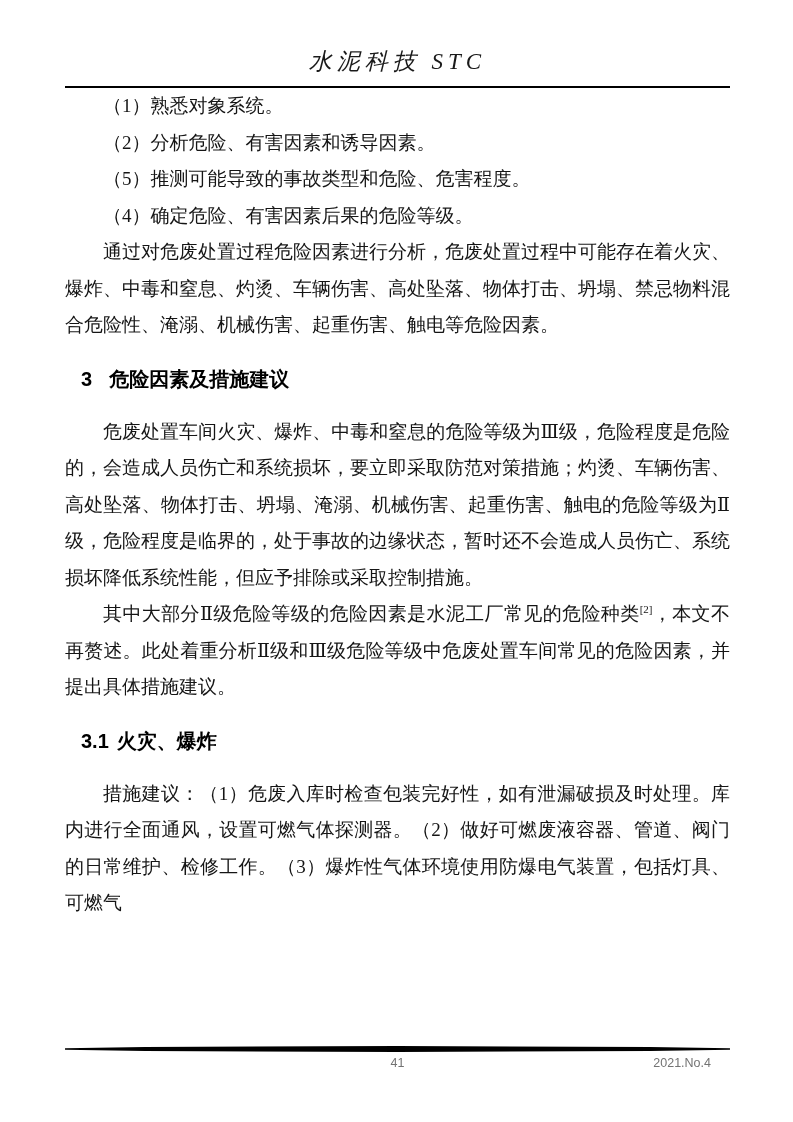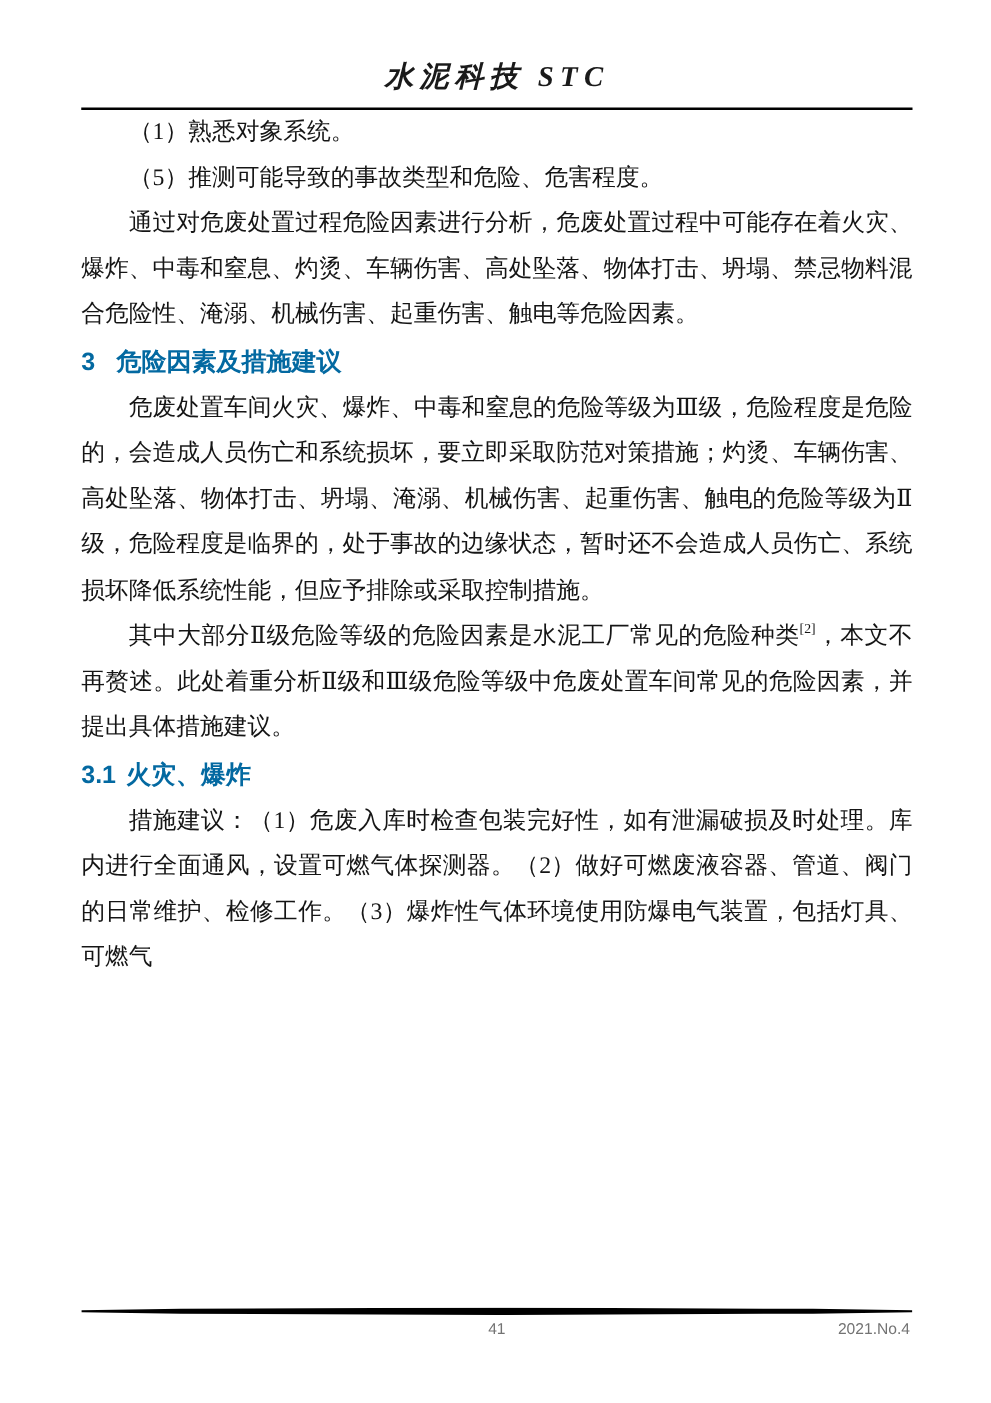--- a/index.html
+++ b/index.html
@@ -24,21 +24,21 @@
     width: 665px;
     height: 86px;
     display: flex;
     align-items: flex-end;
     justify-content: center;
     padding-bottom: 9px;
     box-sizing: border-box;
   }
   .journal-title {
     font-style: italic;
-    font-weight: 700;
+    font-weight: 400;
     font-size: 23px;
     letter-spacing: 5px;
     color: #1a1a1a;
   }
   .header-rule {
     position: absolute;
     left: 65px;
     top: 86px;
     width: 665px;
     height: 2px;
@@ -56,28 +56,28 @@
     text-justify: inter-ideograph;
   }
   .content p {
     margin: 0;
     text-indent: 2em;
   }
   .list-item {
     text-indent: 2em;
   }
   .section-heading {
-    margin: 0;
+    margin: 16px;
     font-family: "Liberation Sans", "DejaVu Sans", sans-serif;
     font-weight: bold;
     font-size: 20px;
     line-height: 38px;
     text-align: left;
     text-indent: 0;
-    color: #0369a1;
+    color: #000000;
   }
   .section-num {
     display: inline-block;
     margin-right: 0.85em;
   }
   .section-num.sub {
     margin-right: 0.4em;
   }
   .cite-ref {
     font-size: 11px;
@@ -106,38 +106,40 @@
   }
   .page-number {
     position: absolute;
     left: 0;
     right: 0;
     top: 4px;
     text-align: center;
   }
   .issue-label {
     position: absolute;
-    right: 2px;
+    right: 19px;
     top: 4px;
   }
 </style>
 </head>
 <body>
 
 <div class="page">
 
   <div class="header">
     <span class="journal-title">水泥科技 STC</span>
   </div>
   <div class="header-rule"></div>
 
   <div class="content">
 
     <div class="list-item">（1）熟悉对象系统。</div>
+    <div class="list-item">（2）分析危险、有害因素和诱导因素。</div>
     <div class="list-item">（5）推测可能导致的事故类型和危险、危害程度。</div>
+    <div class="list-item">（4）确定危险、有害因素后果的危险等级。</div>
 
     <p>通过对危废处置过程危险因素进行分析，危废处置过程中可能存在着火灾、爆炸、中毒和窒息、灼烫、车辆伤害、高处坠落、物体打击、坍塌、禁忌物料混合危险性、淹溺、机械伤害、起重伤害、触电等危险因素。</p>
 
     <h2 class="section-heading">
       <span class="section-num">3</span><span>危险因素及措施建议</span>
     </h2>
 
     <p>危废处置车间火灾、爆炸、中毒和窒息的危险等级为Ⅲ级，危险程度是危险的，会造成人员伤亡和系统损坏，要立即采取防范对策措施；灼烫、车辆伤害、高处坠落、物体打击、坍塌、淹溺、机械伤害、起重伤害、触电的危险等级为Ⅱ级，危险程度是临界的，处于事故的边缘状态，暂时还不会造成人员伤亡、系统损坏降低系统性能，但应予排除或采取控制措施。</p>
 
     <p>

